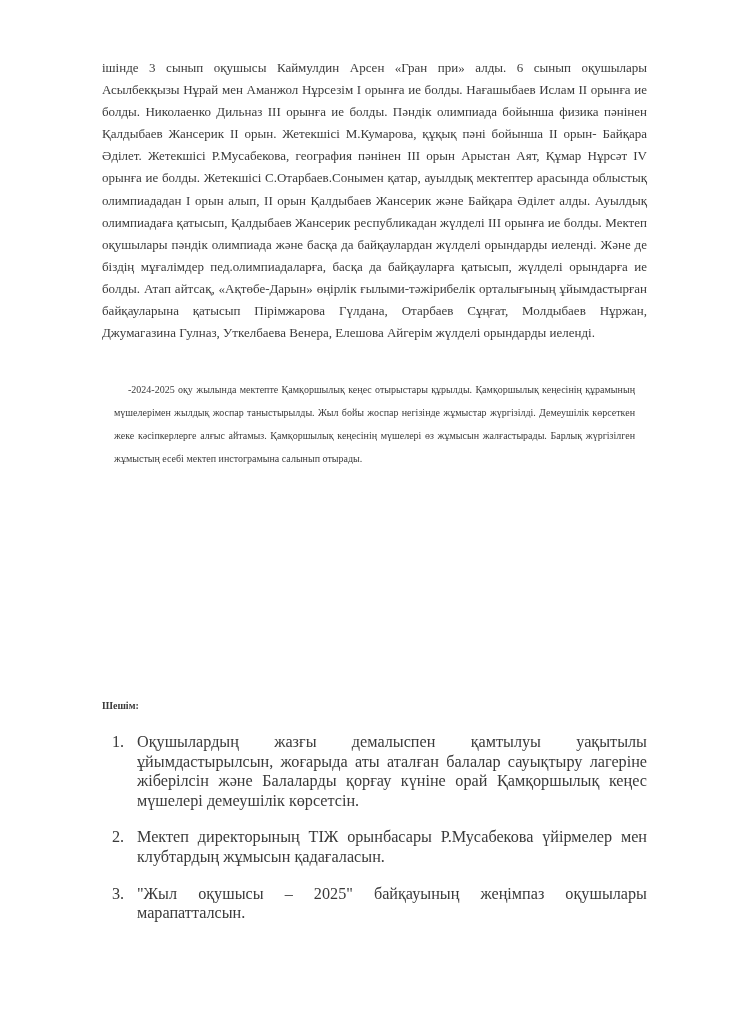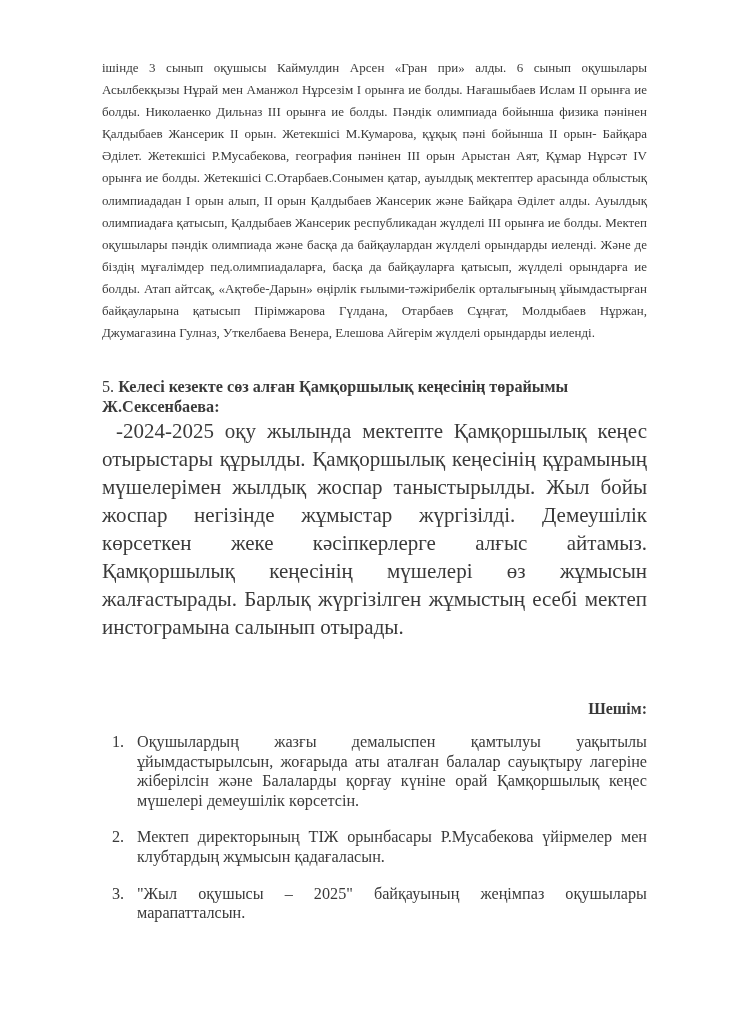--- a/index.html
+++ b/index.html
@@ -3,39 +3,35 @@
 <meta charset="utf-8">
 <style>
   html, body { margin: 0; padding: 0; background: #ffffff; }
   body { width: 745px; height: 1024px; position: relative; overflow: hidden;
          font-family: "Liberation Serif", "DejaVu Serif", serif; color: #3a3a3a; }
   .page { position: absolute; left: 102px; top: 57px; width: 545px; }
   .para { font-size: 13px; line-height: 22.1px; text-align: justify; margin: 0; text-align-last: left; }
   .section { margin-top: 34px; }
   .sec-head { font-size: 16.2px; line-height: 19.5px; font-weight: bold; margin: 0; }
   .sec-head .num { font-weight: normal; }
-  .sec-body { font-size: 21px; line-height: 28px; text-align: justify; margin: 0; text-indent: 14px; }
-  .decision-title { position: absolute; left: 0; width: 545px; top: 643px; text-align: right;
-                    font-weight: bold; font-size: 16px; }
+  .sec-body { font-size: 10px; line-height: 23px; text-align: justify; margin: 12px; text-indent: 14px; }
+  .decision-title { position: absolute; left: 0; width: 545px; top: 643px; text-align: left;
+                    font-weight: bold; font-size: 10px; }
   .list { position: absolute; top: 676px; left: 10px; width: 535px; margin: 0; padding: 0; list-style: none; }
   .list li { position: relative; padding-left: 25px; font-size: 16.2px; line-height: 19.6px;
              text-align: justify; margin-bottom: 17px; }
   .list li .n { position: absolute; left: 0; top: 0; }
 </style>
 </head>
 <body>
 
 <div class="page">
   <p class="para">ішінде 3 сынып оқушысы Каймулдин Арсен «Гран при» алды. 6 сынып оқушылары Асылбекқызы Нұрай мен Аманжол Нұрсезім І орынға ие болды. Нағашыбаев Ислам ІІ орынға ие болды. Николаенко Дильназ ІІІ орынға ие болды. Пәндік олимпиада бойынша физика пәнінен Қалдыбаев Жансерик ІІ орын. Жетекшісі М.Кумарова, құқық пәні бойынша ІІ орын- Байқара Әділет. Жетекшісі Р.Мусабекова, география пәнінен ІІІ орын Арыстан Аят, Құмар Нұрсәт IV орынға ие болды. Жетекшісі С.Отарбаев.Сонымен қатар, ауылдық мектептер арасында облыстық олимпиададан І орын алып, ІІ орын Қалдыбаев Жансерик және Байқара Әділет алды. Ауылдық олимпиадаға қатысып,  Қалдыбаев Жансерик республикадан жүлделі ІІІ орынға ие болды. Мектеп оқушылары пәндік олимпиада және басқа да байқаулардан жүлделі орындарды иеленді. Және де  біздің мұғалімдер пед.олимпиадаларға, басқа да байқауларға қатысып, жүлделі орындарға ие болды. Атап айтсақ, «Ақтөбе-Дарын» өңірлік ғылыми-тәжірибелік орталығының ұйымдастырған байқауларына қатысып Пірімжарова Гүлдана, Отарбаев Сұңғат, Молдыбаев Нұржан, Джумагазина Гулназ, Уткелбаева Венера, Елешова Айгерім жүлделі орындарды иеленді.</p>
 
   <div class="section">
-    <p class="sec-head">
-      <span class="num">5.</span>
-      <span>Келесі кезекте сөз алған Қамқоршылық кеңесінің төрайымы Ж.Сексенбаева:</span>
-    </p>
     <p class="sec-body">-2024-2025 оқу жылында мектепте Қамқоршылық кеңес отырыстары құрылды. Қамқоршылық кеңесінің құрамының мүшелерімен жылдық жоспар таныстырылды. Жыл бойы жоспар негізінде жұмыстар жүргізілді. Демеушілік көрсеткен жеке кәсіпкерлерге алғыс айтамыз. Қамқоршылық кеңесінің мүшелері өз жұмысын жалғастырады. Барлық жүргізілген жұмыстың есебі мектеп инстограмына салынып отырады.</p>
   </div>
 
   <div class="decision-title">Шешім:</div>
 
   <ol class="list">
     <li>
       <span class="n">1.</span>
       <span>Оқушылардың жазғы демалыспен қамтылуы уақытылы ұйымдастырылсын, жоғарыда аты аталған балалар сауықтыру лагеріне жіберілсін және  Балаларды қорғау күніне орай Қамқоршылық кеңес мүшелері демеушілік көрсетсін.</span>
     </li>

